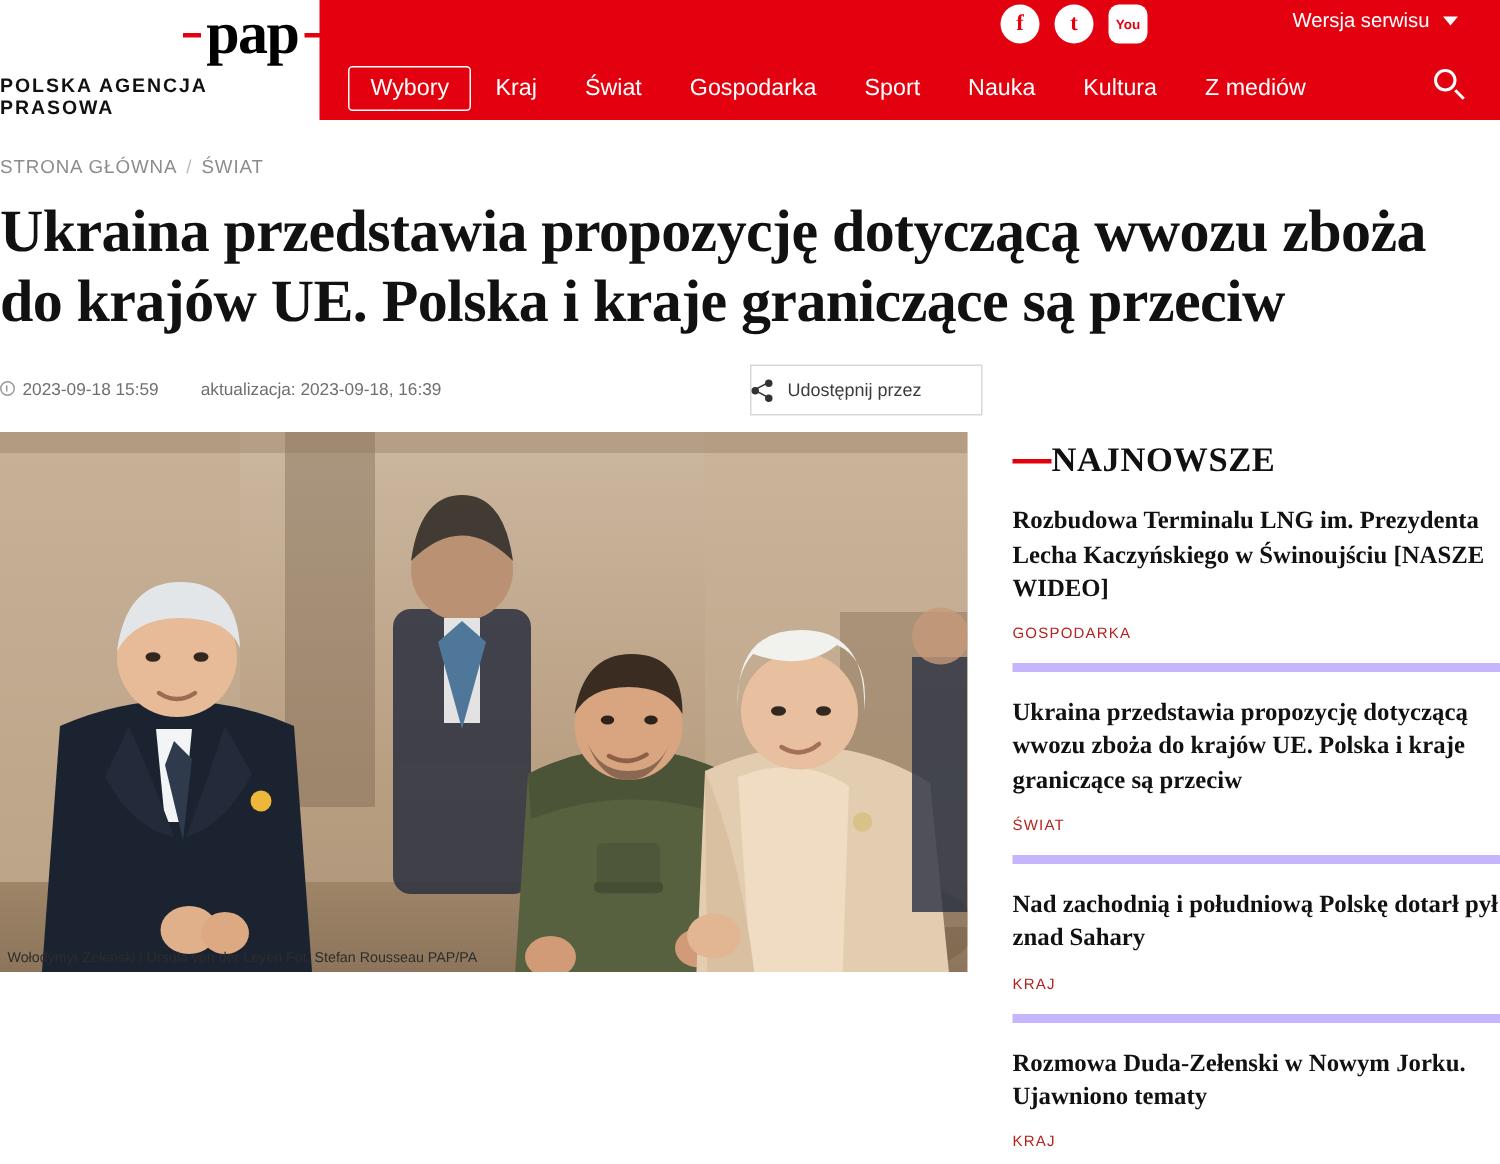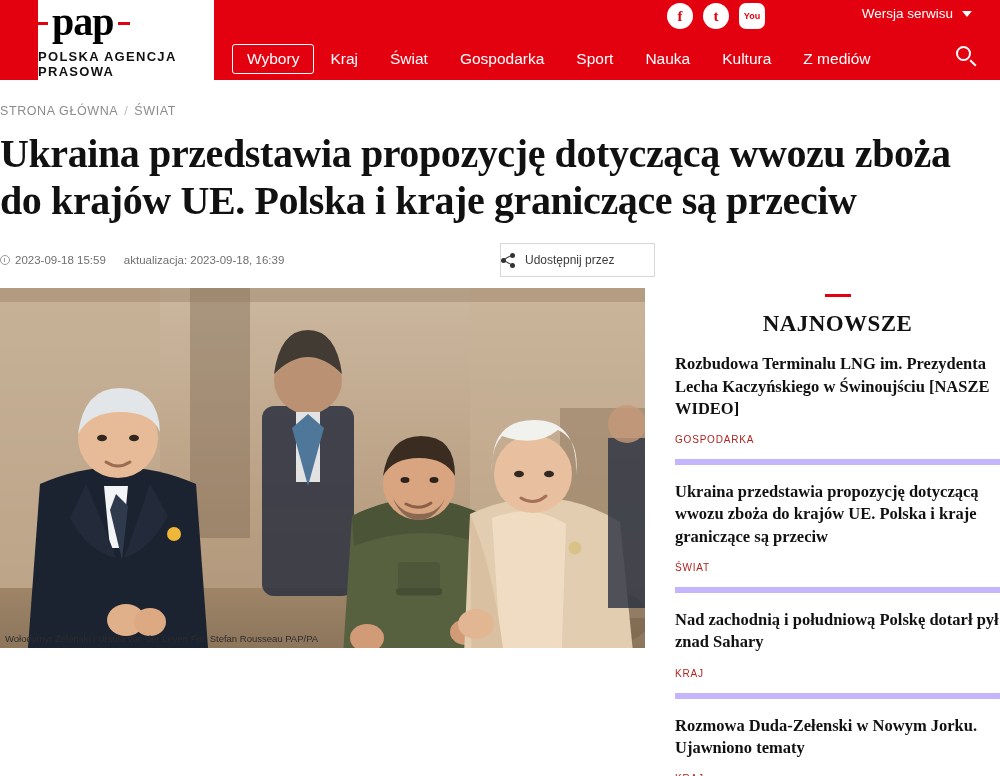--- a/index.html
+++ b/index.html
@@ -16,24 +16,24 @@
   .topbar {
     position: relative;
     width: 1000px;
     height: 80px;
     background: #e3000f;
     color: #fff;
   }
   .logo-block {
     position: absolute;
     left: 0; top: 0;
-    width: 176px; height: 80px;
+    width: 213px; height: 80px;
     background: #ffffff;
     display: flex; flex-direction: column;
-    align-items: flex-start; justify-content: center; margin-left: 38px;
+    align-items: flex-end; justify-content: center;
   }
   .logo-pap {
     font-family: "Liberation Serif", serif;
     font-weight: bold;
     font-size: 40px;
     letter-spacing: -1px;
     color: #000;
     line-height: 1;
     position: relative;
     padding: 0 14px;
@@ -212,21 +212,21 @@
   .meta-row {
     display: flex;
     align-items: center;
     margin-top: 22px;
     height: 28px;
     position: relative;
   }
   .meta {
     font-size: 11.5px;
     color: #6f6f6f;
-    display: flex; align-items: center; gap: 18px;
+    display: flex; align-items: center; gap: 28px;
   }
   .clock-icon {
     display: inline-block;
     width: 10px; height: 10px;
     border: 1.4px solid #9a9a9a;
     border-radius: 50%;
     position: relative;
     margin-right: 5px;
     vertical-align: -1px;
   }
@@ -286,23 +286,22 @@
   .caption {
     position: absolute;
     left: 5px; bottom: 4px;
     font-size: 9.5px;
     color: #2d2d2d;
     background: rgba(255,255,255,.0);
   }
 
   
   .side-head {
-    display: flex; align-items: center; gap: 14px;
+    display: flex; align-items: center; 
     margin-top: 6px;
-    flex-direction: column;
   }
   .side-head .bar {
     width: 26px; height: 3px; background: #e3000f;
   }
   .side-head h2 {
     margin: 0;
     font-family: "Liberation Serif", serif;
     font-size: 23px;
     font-weight: bold;
     letter-spacing: .4px;

